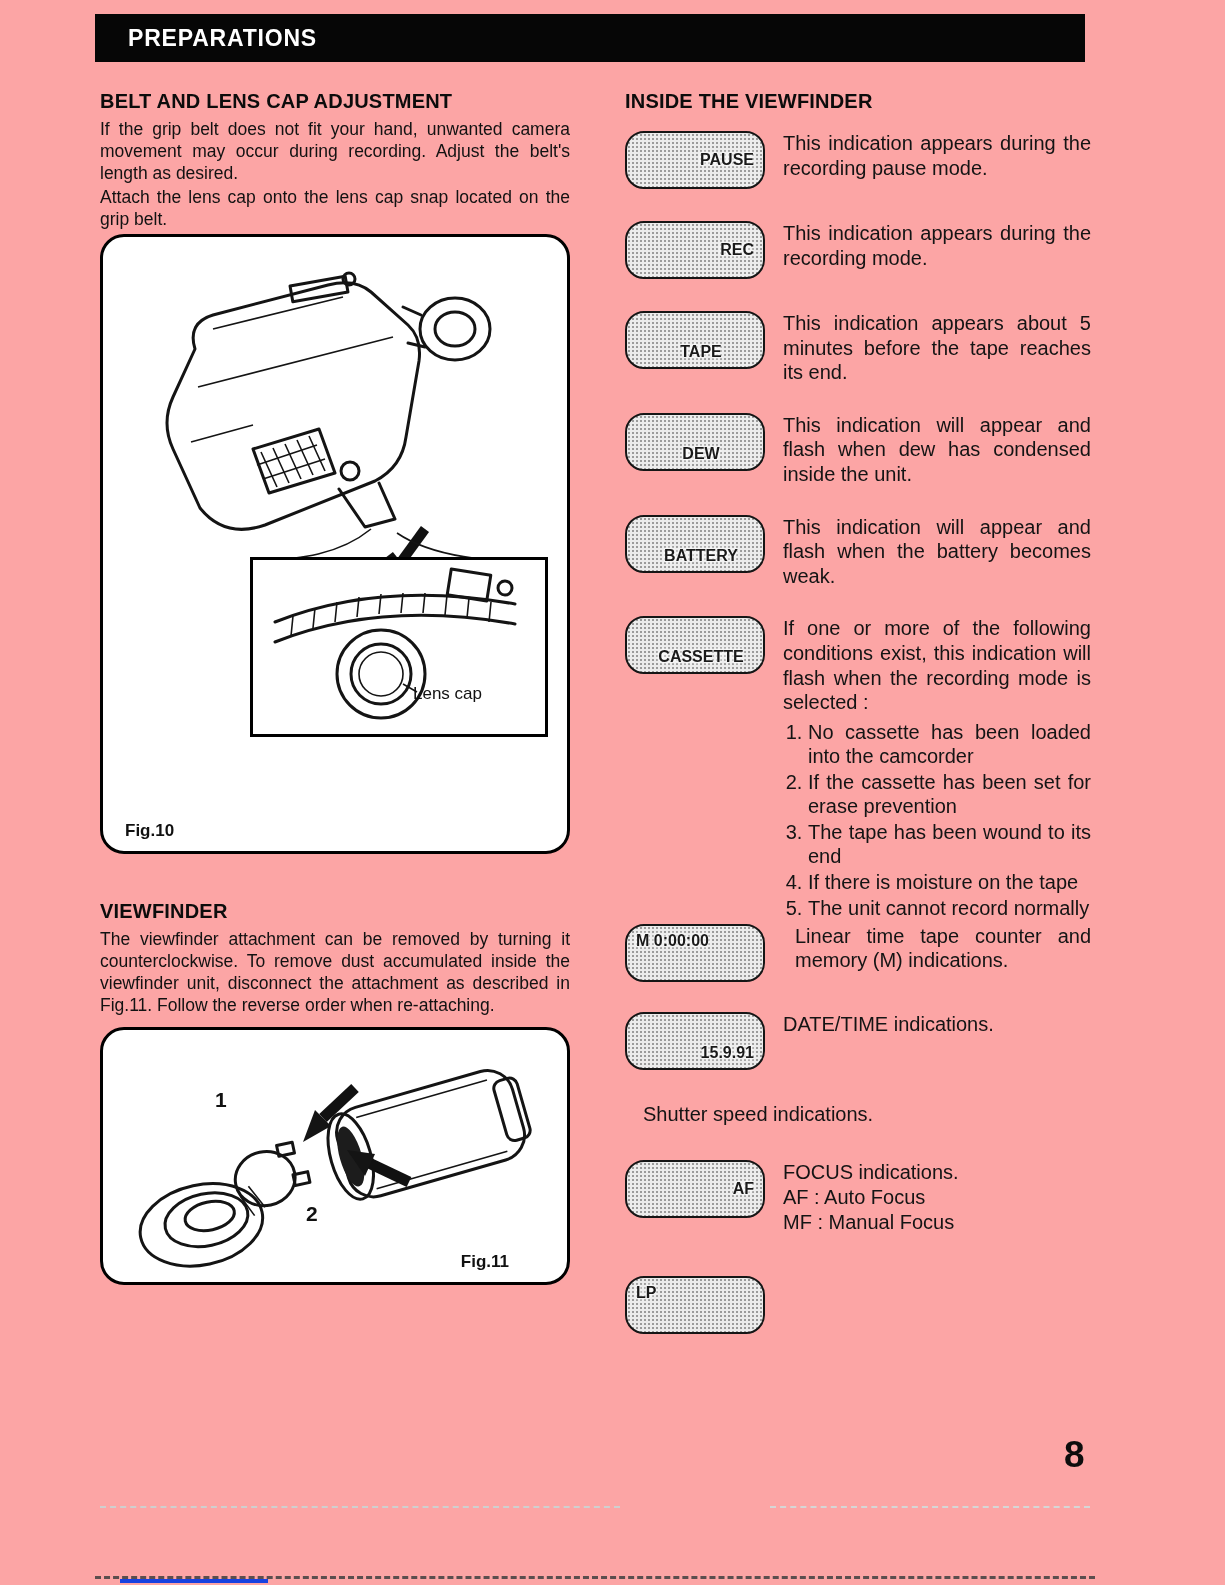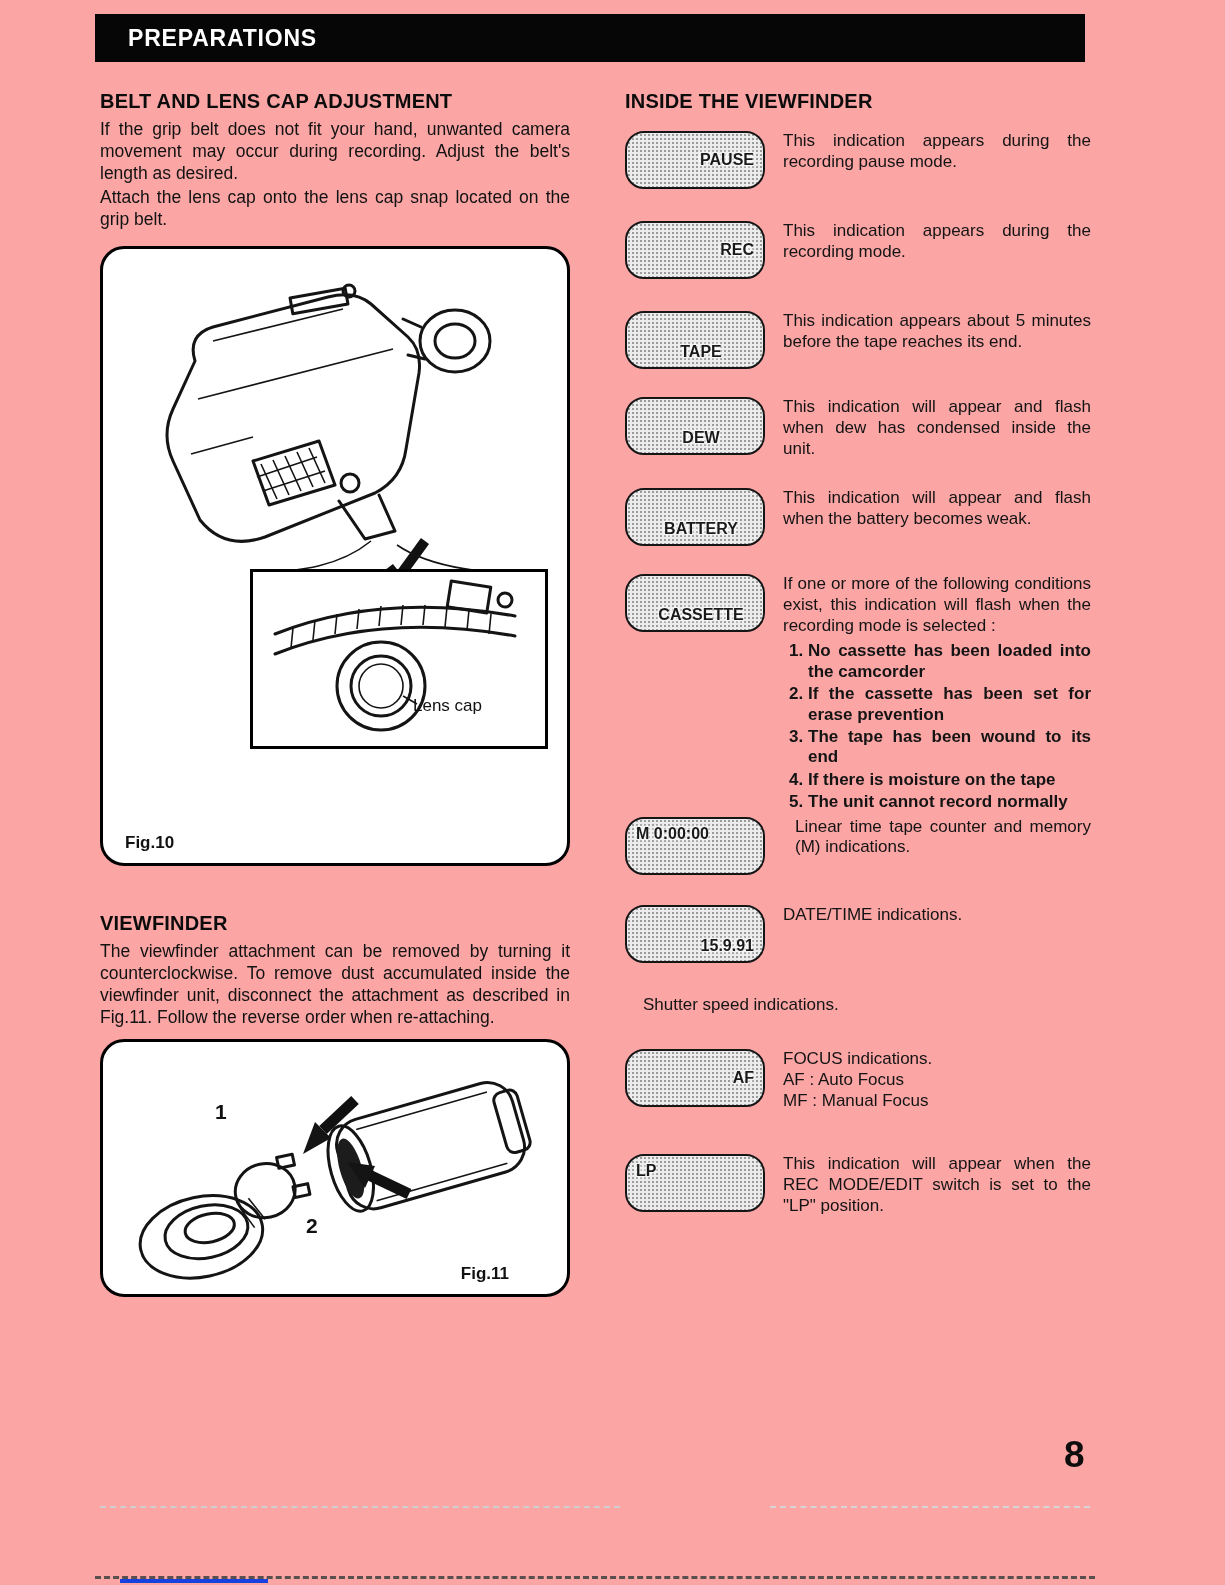--- a/index.html
+++ b/index.html
@@ -14,21 +14,21 @@
     letter-spacing:0.8px; line-height:48px; padding-left:33px;
   }
   .col-left  { position:absolute; left:100px; top:90px;  width:470px; }
   .col-right { position:absolute; left:625px; top:90px;  width:466px; }
   h2.sec { font-size:20px; font-weight:bold; letter-spacing:0.2px; margin-bottom:6px; color:#0c0c0c; }
   p.body { font-size:17.5px; line-height:1.25; text-align:justify; margin-bottom:2px; }
   p.body + p.body { margin-top:2px; }
 
   
   .figbox { position:relative; border:3.5px solid #000; border-radius:24px; background:#fff; }
-  #fig10 { height:620px; margin-top:16px; }
+  #fig10 { height:620px; margin-top:4px; }
   #fig11 { height:258px; margin-top:10px; }
   .figlabel { position:absolute; font-size:17px; font-weight:bold; color:#111; }
   #fig10 .figlabel { left:22px; bottom:10px; }
   #fig11 .figlabel { right:58px; bottom:10px; }
   .innerbox {
     position:absolute; left:147px; top:320px; width:298px; height:180px;
     border:3px solid #000; background:#fff;
   }
   .lenscap-label { position:absolute; left:160px; top:124px; font-size:17px; color:#111; }
   .stepnum { position:absolute; font-size:21px; font-weight:bold; color:#111; }
@@ -54,24 +54,24 @@
     background-image: radial-gradient(#9b9b9b 1px, rgba(0,0,0,0) 1.2px);
     background-size:4px 4px;
     display:flex; padding:6px 9px;
     font-weight:bold; font-size:16px; color:#1a1a1a;
   }
   .ind-box span { text-shadow:0 0 3px #fff, 0 0 4px #fff, 0 0 5px #fff; white-space:nowrap; }
   .p-mr { justify-content:flex-end;  align-items:center; }
   .p-tl { justify-content:flex-start; align-items:flex-start; }
   .p-br { justify-content:flex-end;  align-items:flex-end;padding-left:32px; }
   .p-cb { justify-content:center;    align-items:flex-end;padding-left:21px; }
-  .ind-desc { flex:1; margin-left:18px; font-size:17px; line-height:1.23; text-align:justify; color:#141414; }
+  .ind-desc { flex:1; margin-left:18px; font-size:20px; line-height:1.23; text-align:justify; color:#141414; }
   .ind-desc.left { text-align:left; }
   .ind-desc ol { margin-top:5px; padding-left:25px; line-height:1.2; }
-  .ind-desc ol li { margin-bottom:2px; text-align:justify;font-weight:bold; }
+  .ind-desc ol li { margin-bottom:2px; text-align:justify; }
 
   .page-number { position:absolute; left:1064px; top:1434px; font-size:37px; font-weight:bold; color:#0d0d0d; }
 
   
   .scan-dash-a { position:absolute; top:1506px; left:100px; width:520px; border-top:2px dashed #cfcfcf; }
   .scan-dash-b { position:absolute; top:1506px; left:770px; width:320px; border-top:2px dashed #d6d6d6; }
   .bottom-dash { position:absolute; top:1576px; left:95px;  width:1000px; border-top:3px dashed #3f3f3f; opacity:.85; }
   .blue-line   { position:absolute; top:1579px; left:120px; width:148px; height:4px; background:#1742e0; }
 
   svg .ln { stroke:#141414; stroke-width:3; fill:none; stroke-linecap:round; stroke-linejoin:round; }
@@ -262,21 +262,20 @@
           <div>FOCUS indications.</div>
           <div>AF : Auto Focus</div>
           <div>MF : Manual Focus</div>
         </div>
       </div>
 
       <div class="ind-row">
         <div class="ind-box p-tl">
           <span>LP</span>
         </div>
-        <div class="ind-desc">This indication will appear when the REC MODE/EDIT switch is set to the "LP" position.</div>
       </div>
 
     </div>
   </div>
 
   <div class="page-number">8</div>
 
   <div class="scan-dash-a"></div>
   <div class="scan-dash-b"></div>
   <div class="bottom-dash"></div>

